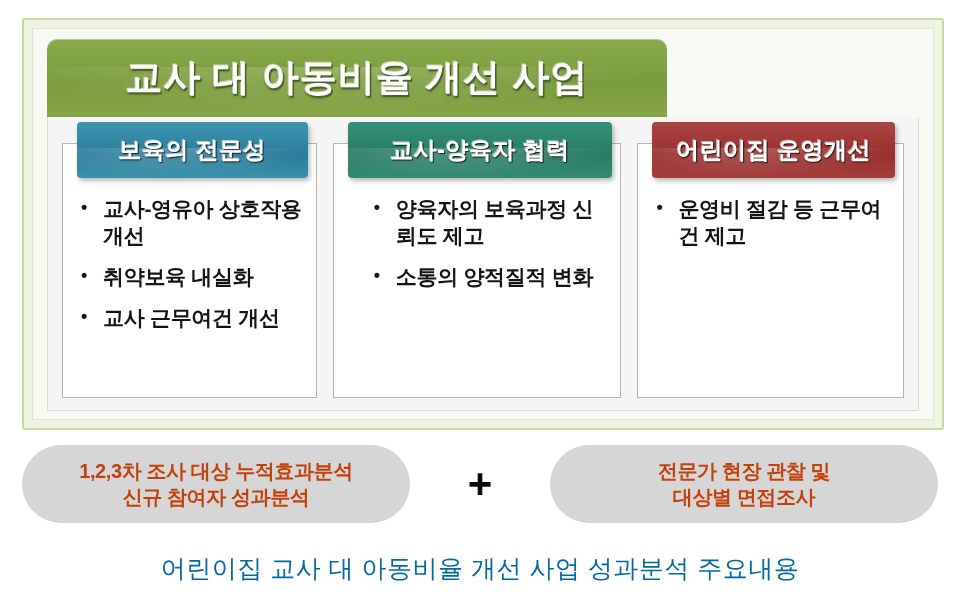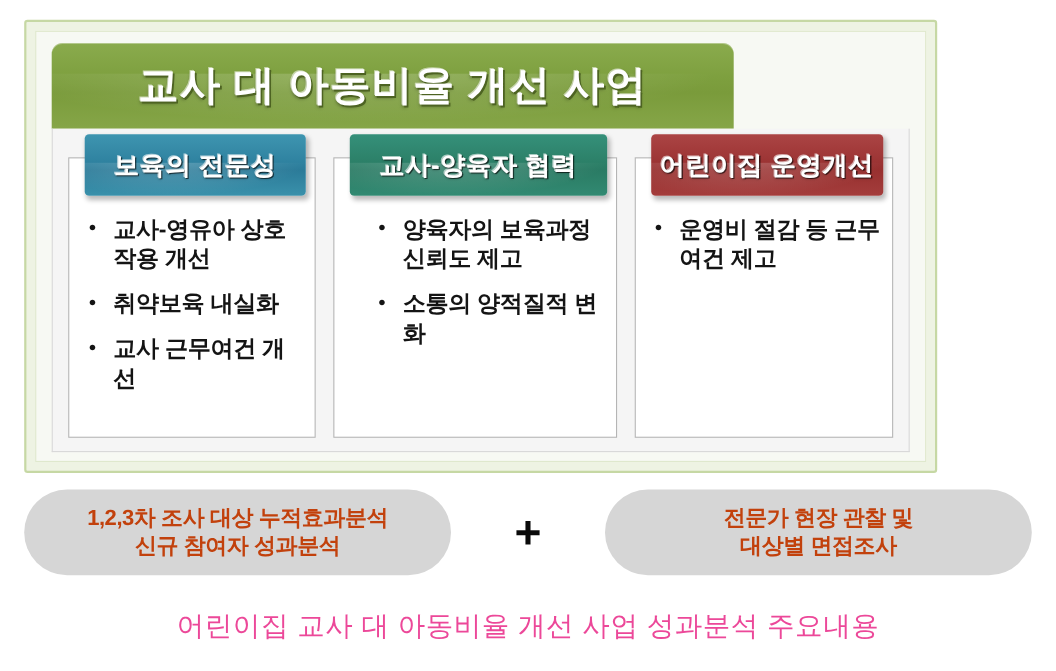--- a/index.html
+++ b/index.html
@@ -13,21 +13,21 @@
     font-family: "Liberation Sans", "DejaVu Sans", sans-serif;
     overflow: hidden;
     position: relative;
   }
 
   
   #diagram-frame {
     position: absolute;
     left: 22px;
     top: 18px;
-    width: 830px;
+    width: 922px;
     height: 412px;
     background: #eef3e3;
     border: 2px solid #c6d8a4;
     border-radius: 3px;
     box-sizing: border-box;
     padding: 6px;
   }
   #frame-inner {
     position: absolute;
     left: 8px;
@@ -218,21 +218,21 @@
   }
 
   
   #caption {
     position: absolute;
     left: 0;
     top: 552px;
     width: 960px;
     text-align: center;
     font-size: 25px;
-    color: #ec4899;
+    color: #0369a1;
     letter-spacing: 0.5px;
   }
 </style>
 </head>
 <body>
 
 <div id="diagram-frame">
   <div id="frame-inner">
 
     <div id="title-banner">

